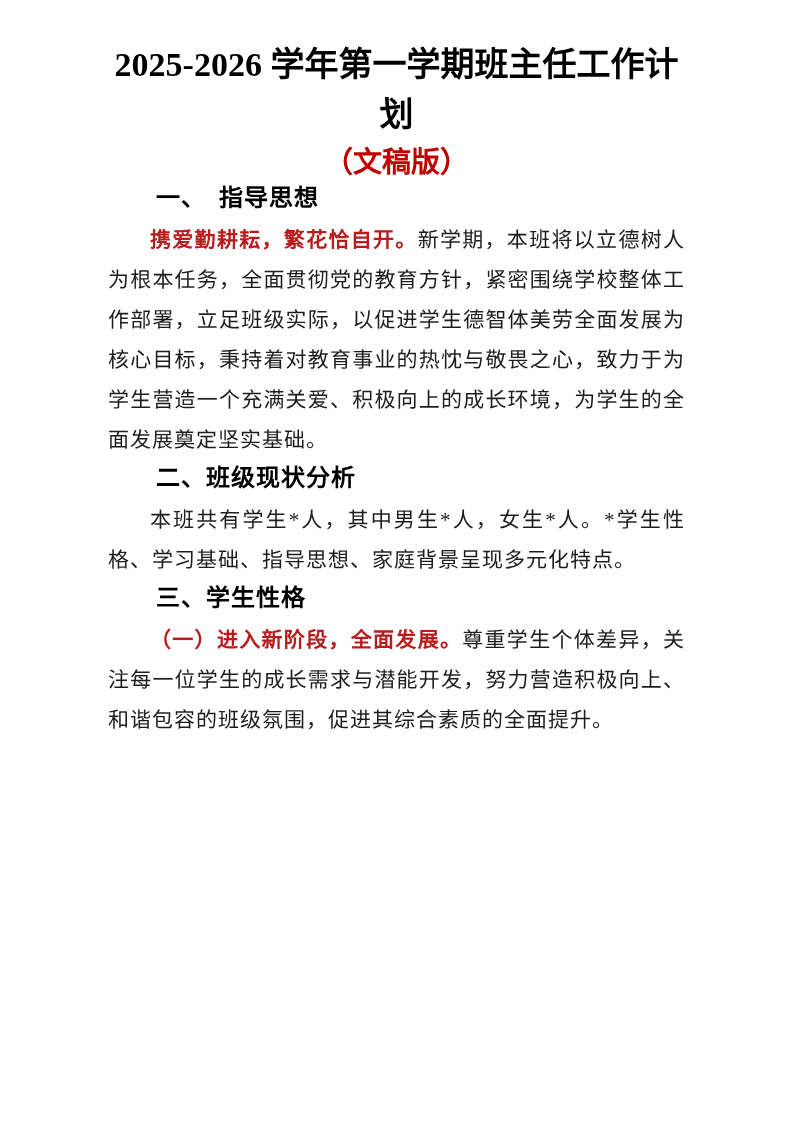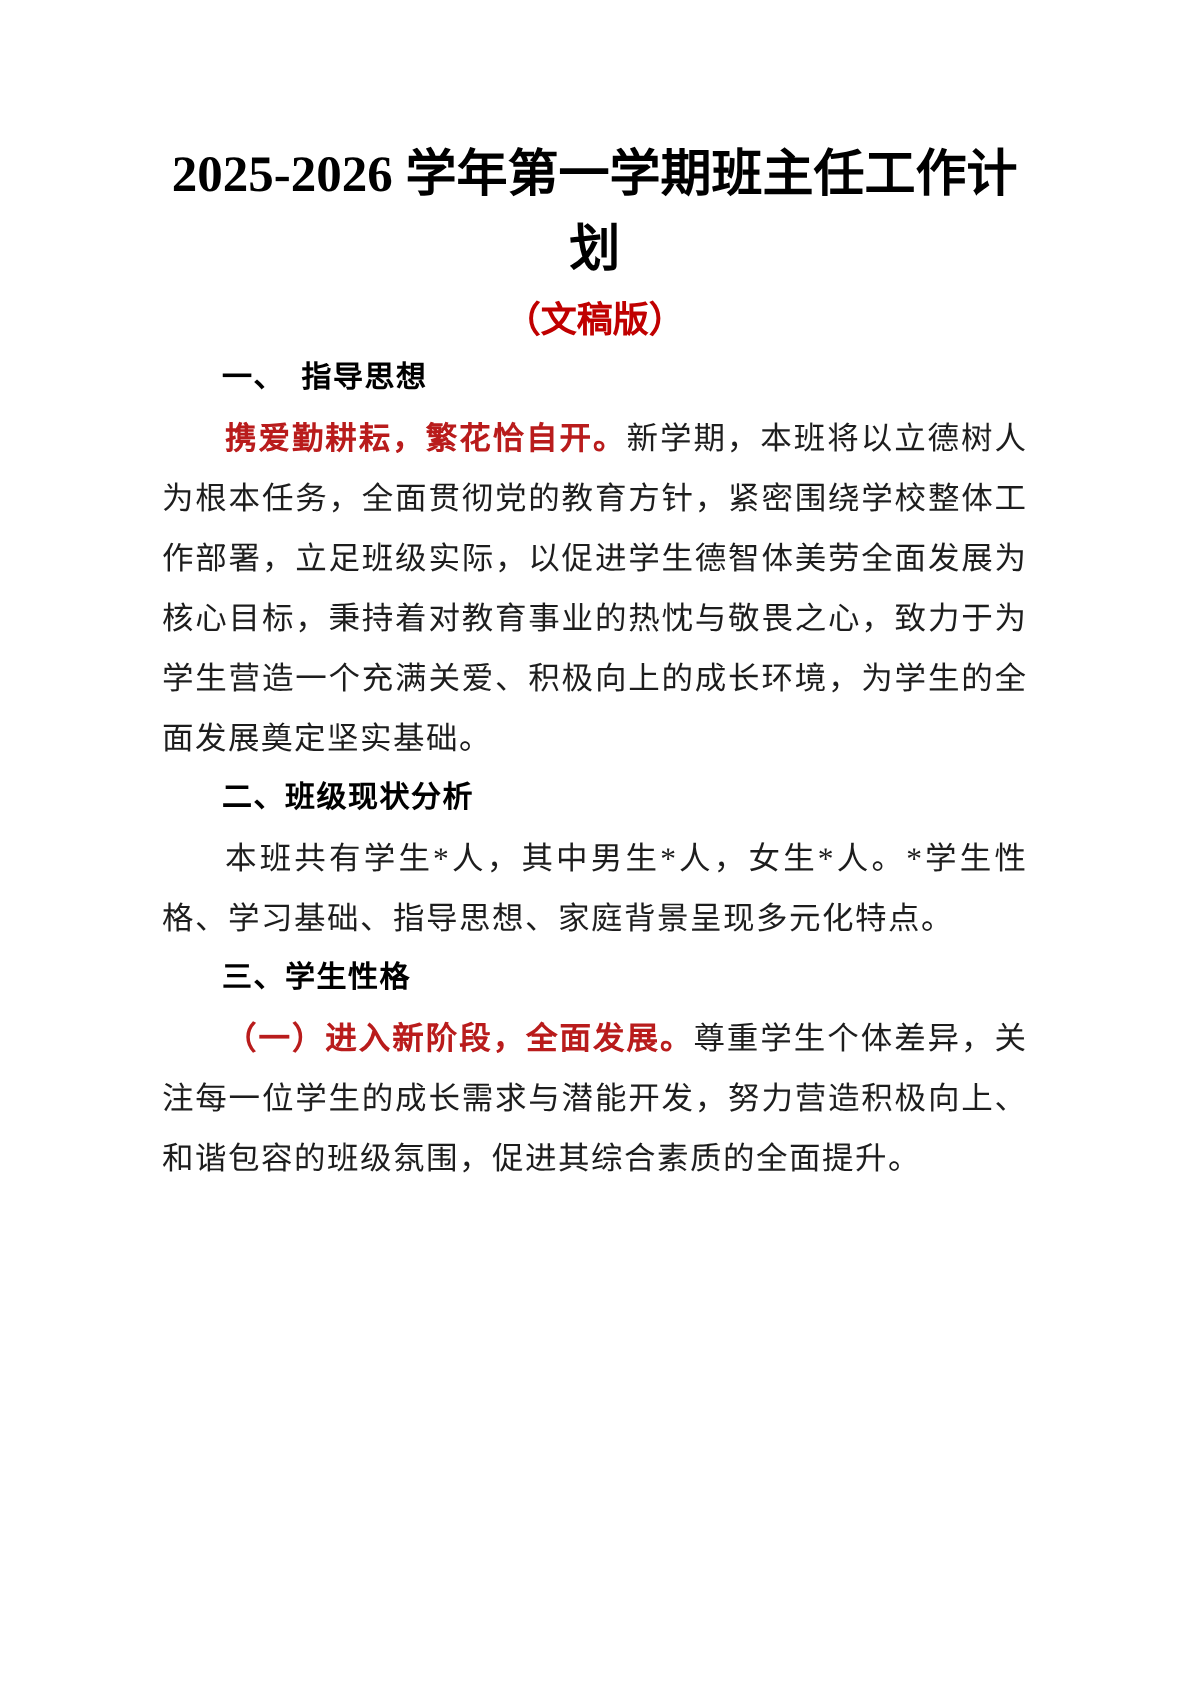--- a/index.html
+++ b/index.html
@@ -8,55 +8,55 @@
     padding: 0;
     background: #ffffff;
   }
   .page {
     position: relative;
     width: 793px;
     height: 882px;
     margin: 0 auto;
     background: #ffffff;
     box-sizing: border-box;
-    padding: 92px 108px 0 108px;
+    padding: 40px 108px 0 108px;
     overflow: hidden;
     font-family: "Liberation Serif", serif;
     color: #1d1d1d;
   }
   .doc-title {
     font-family: "Liberation Serif", serif;
     font-weight: 700;
     font-size: 34px;
     line-height: 50px;
     letter-spacing: 0;
     text-align: center;
     color: #000000;
     white-space: pre-line;
   }
   .doc-subtitle {
     margin-top: 4px;
     font-family: "Liberation Sans", sans-serif;
     font-weight: 700;
-    font-size: 24px;
+    font-size: 29px;
     line-height: 36px;
     text-align: center;
   }
   .content {
     margin-top: 0;
     font-size: 21px;
     line-height: 40px;
     letter-spacing: 1px;
     text-align: justify;
   }
   .section-heading {
     margin: 0;
-    font-family: Liberation Sans, sans-serif;
+    font-family: Liberation Mono, monospace;
     font-weight: 700;
-    font-size: 20px;
+    font-size: 24px;
     line-height: 40px;
     text-indent: 2em;
     color: #000000;
     letter-spacing: 1px;
   }
   .para {
     margin: 0;
     text-indent: 2em;
   }
   .lead {

